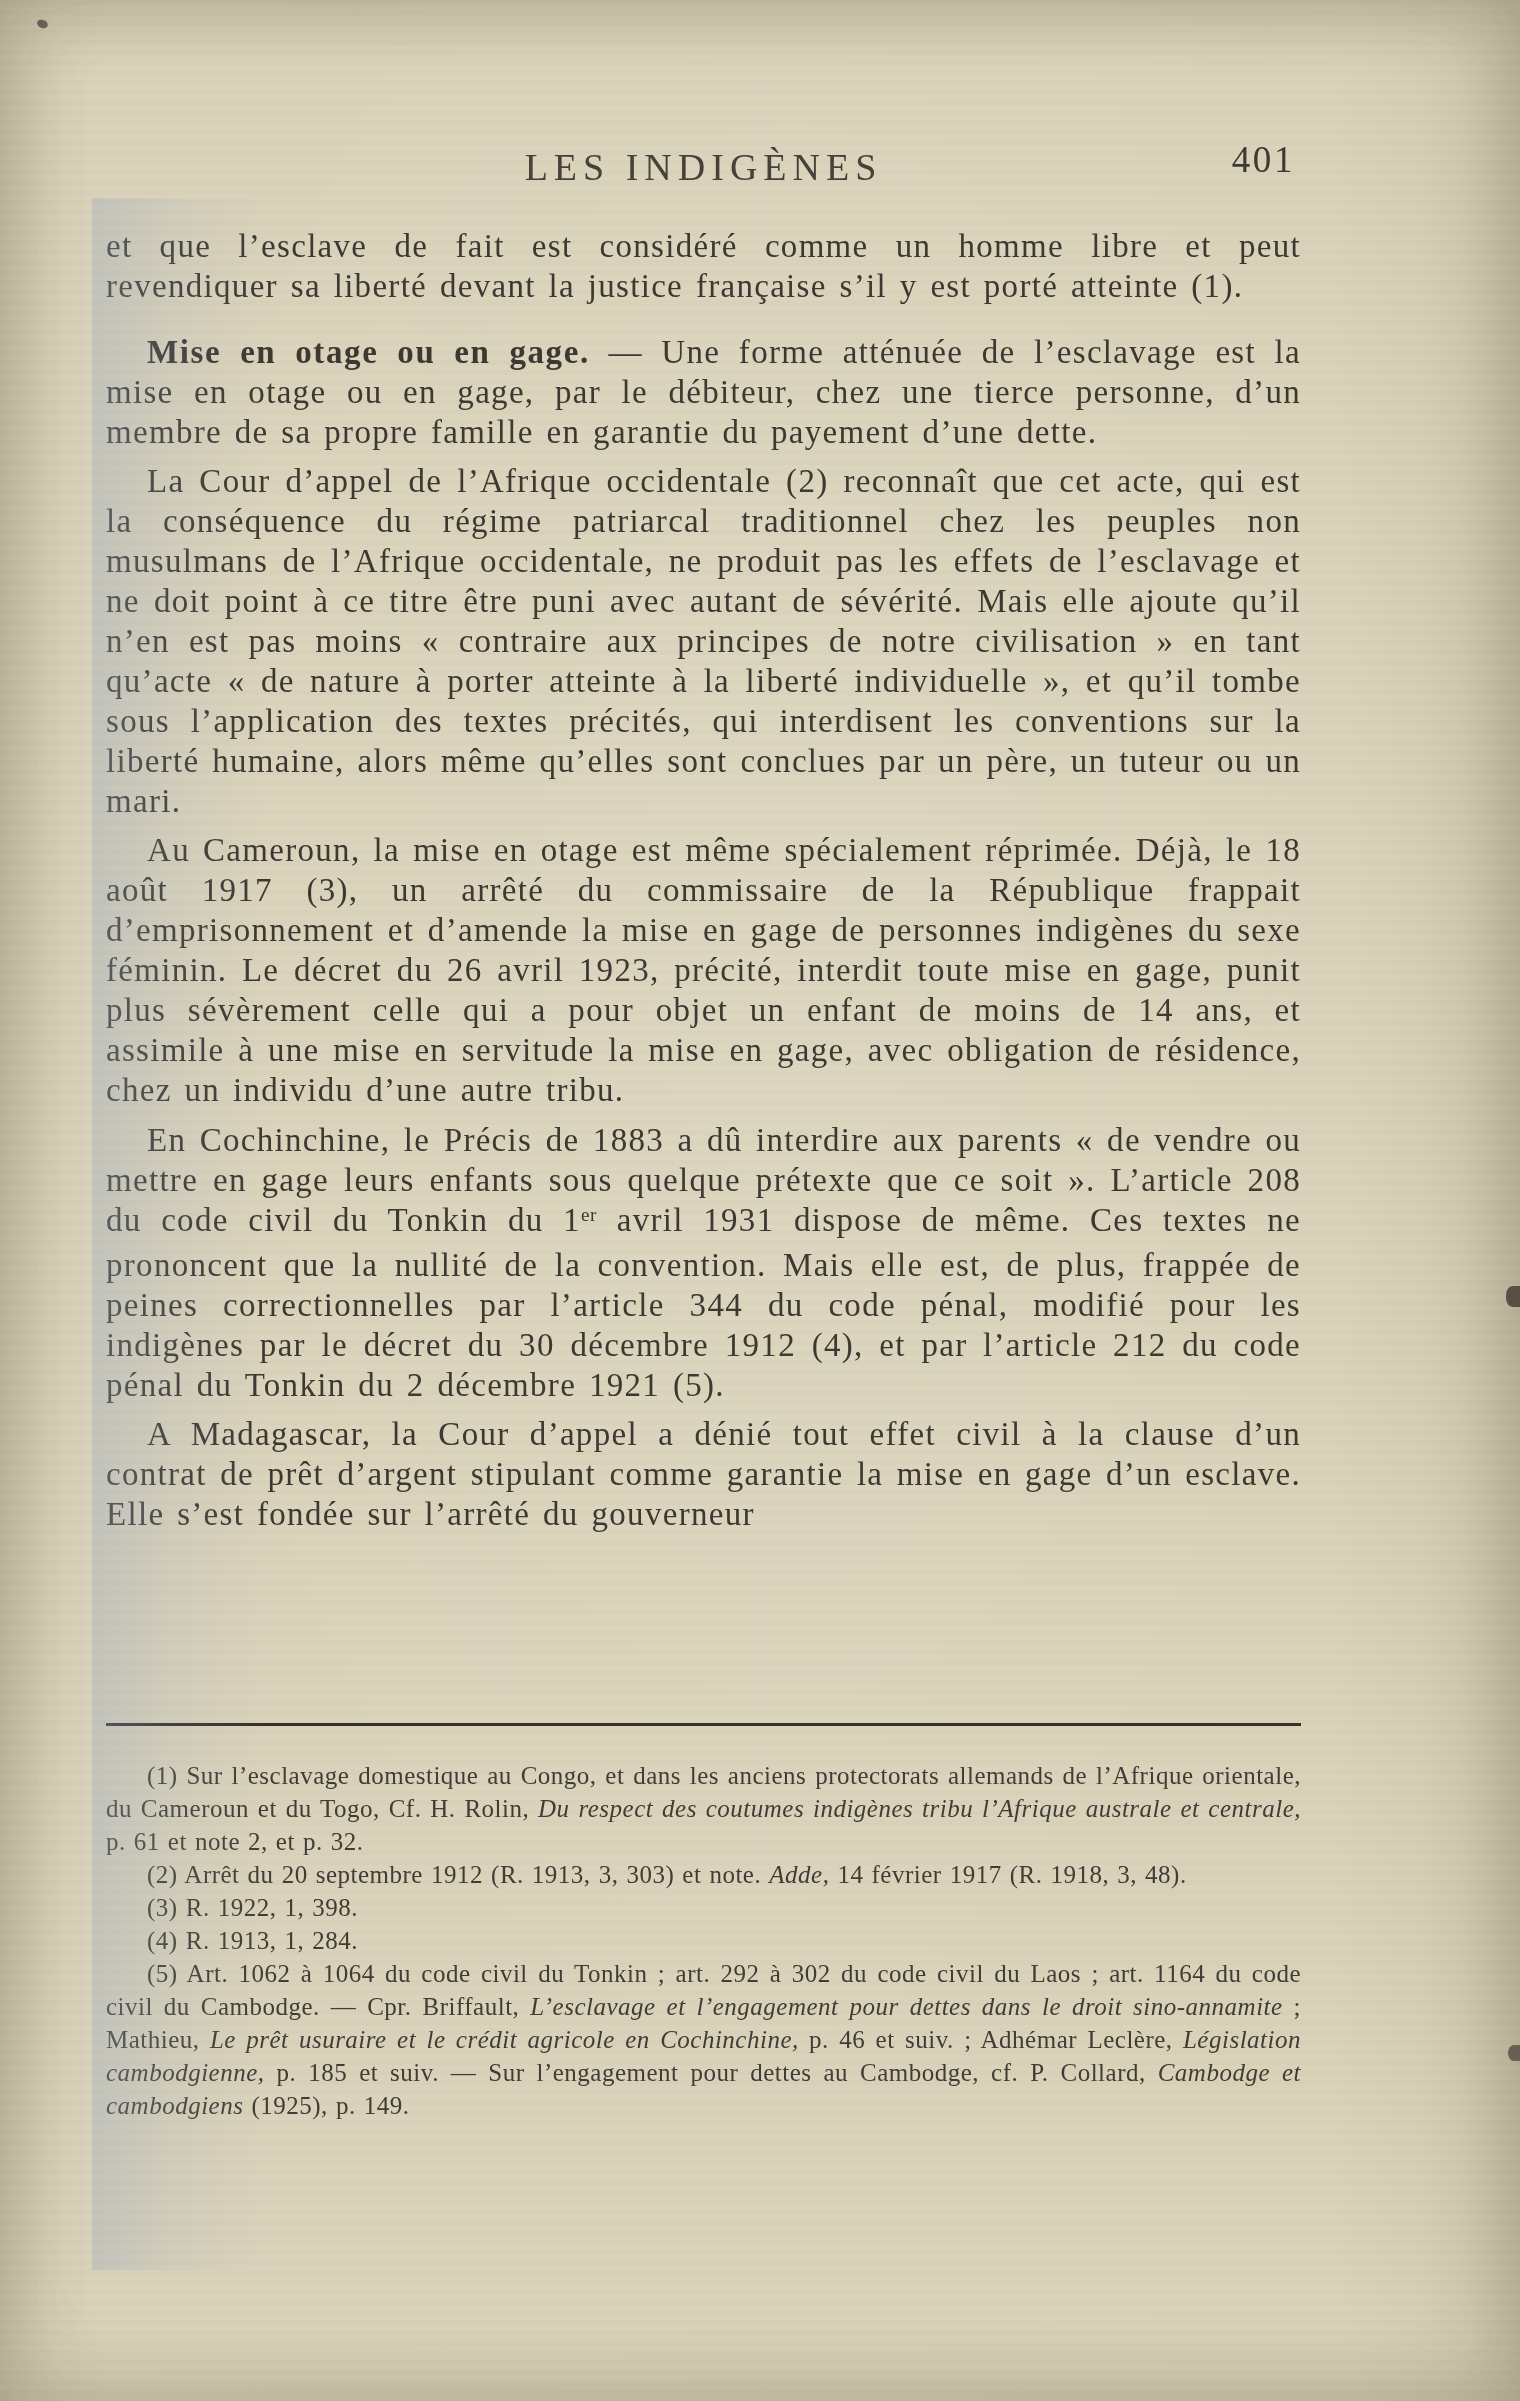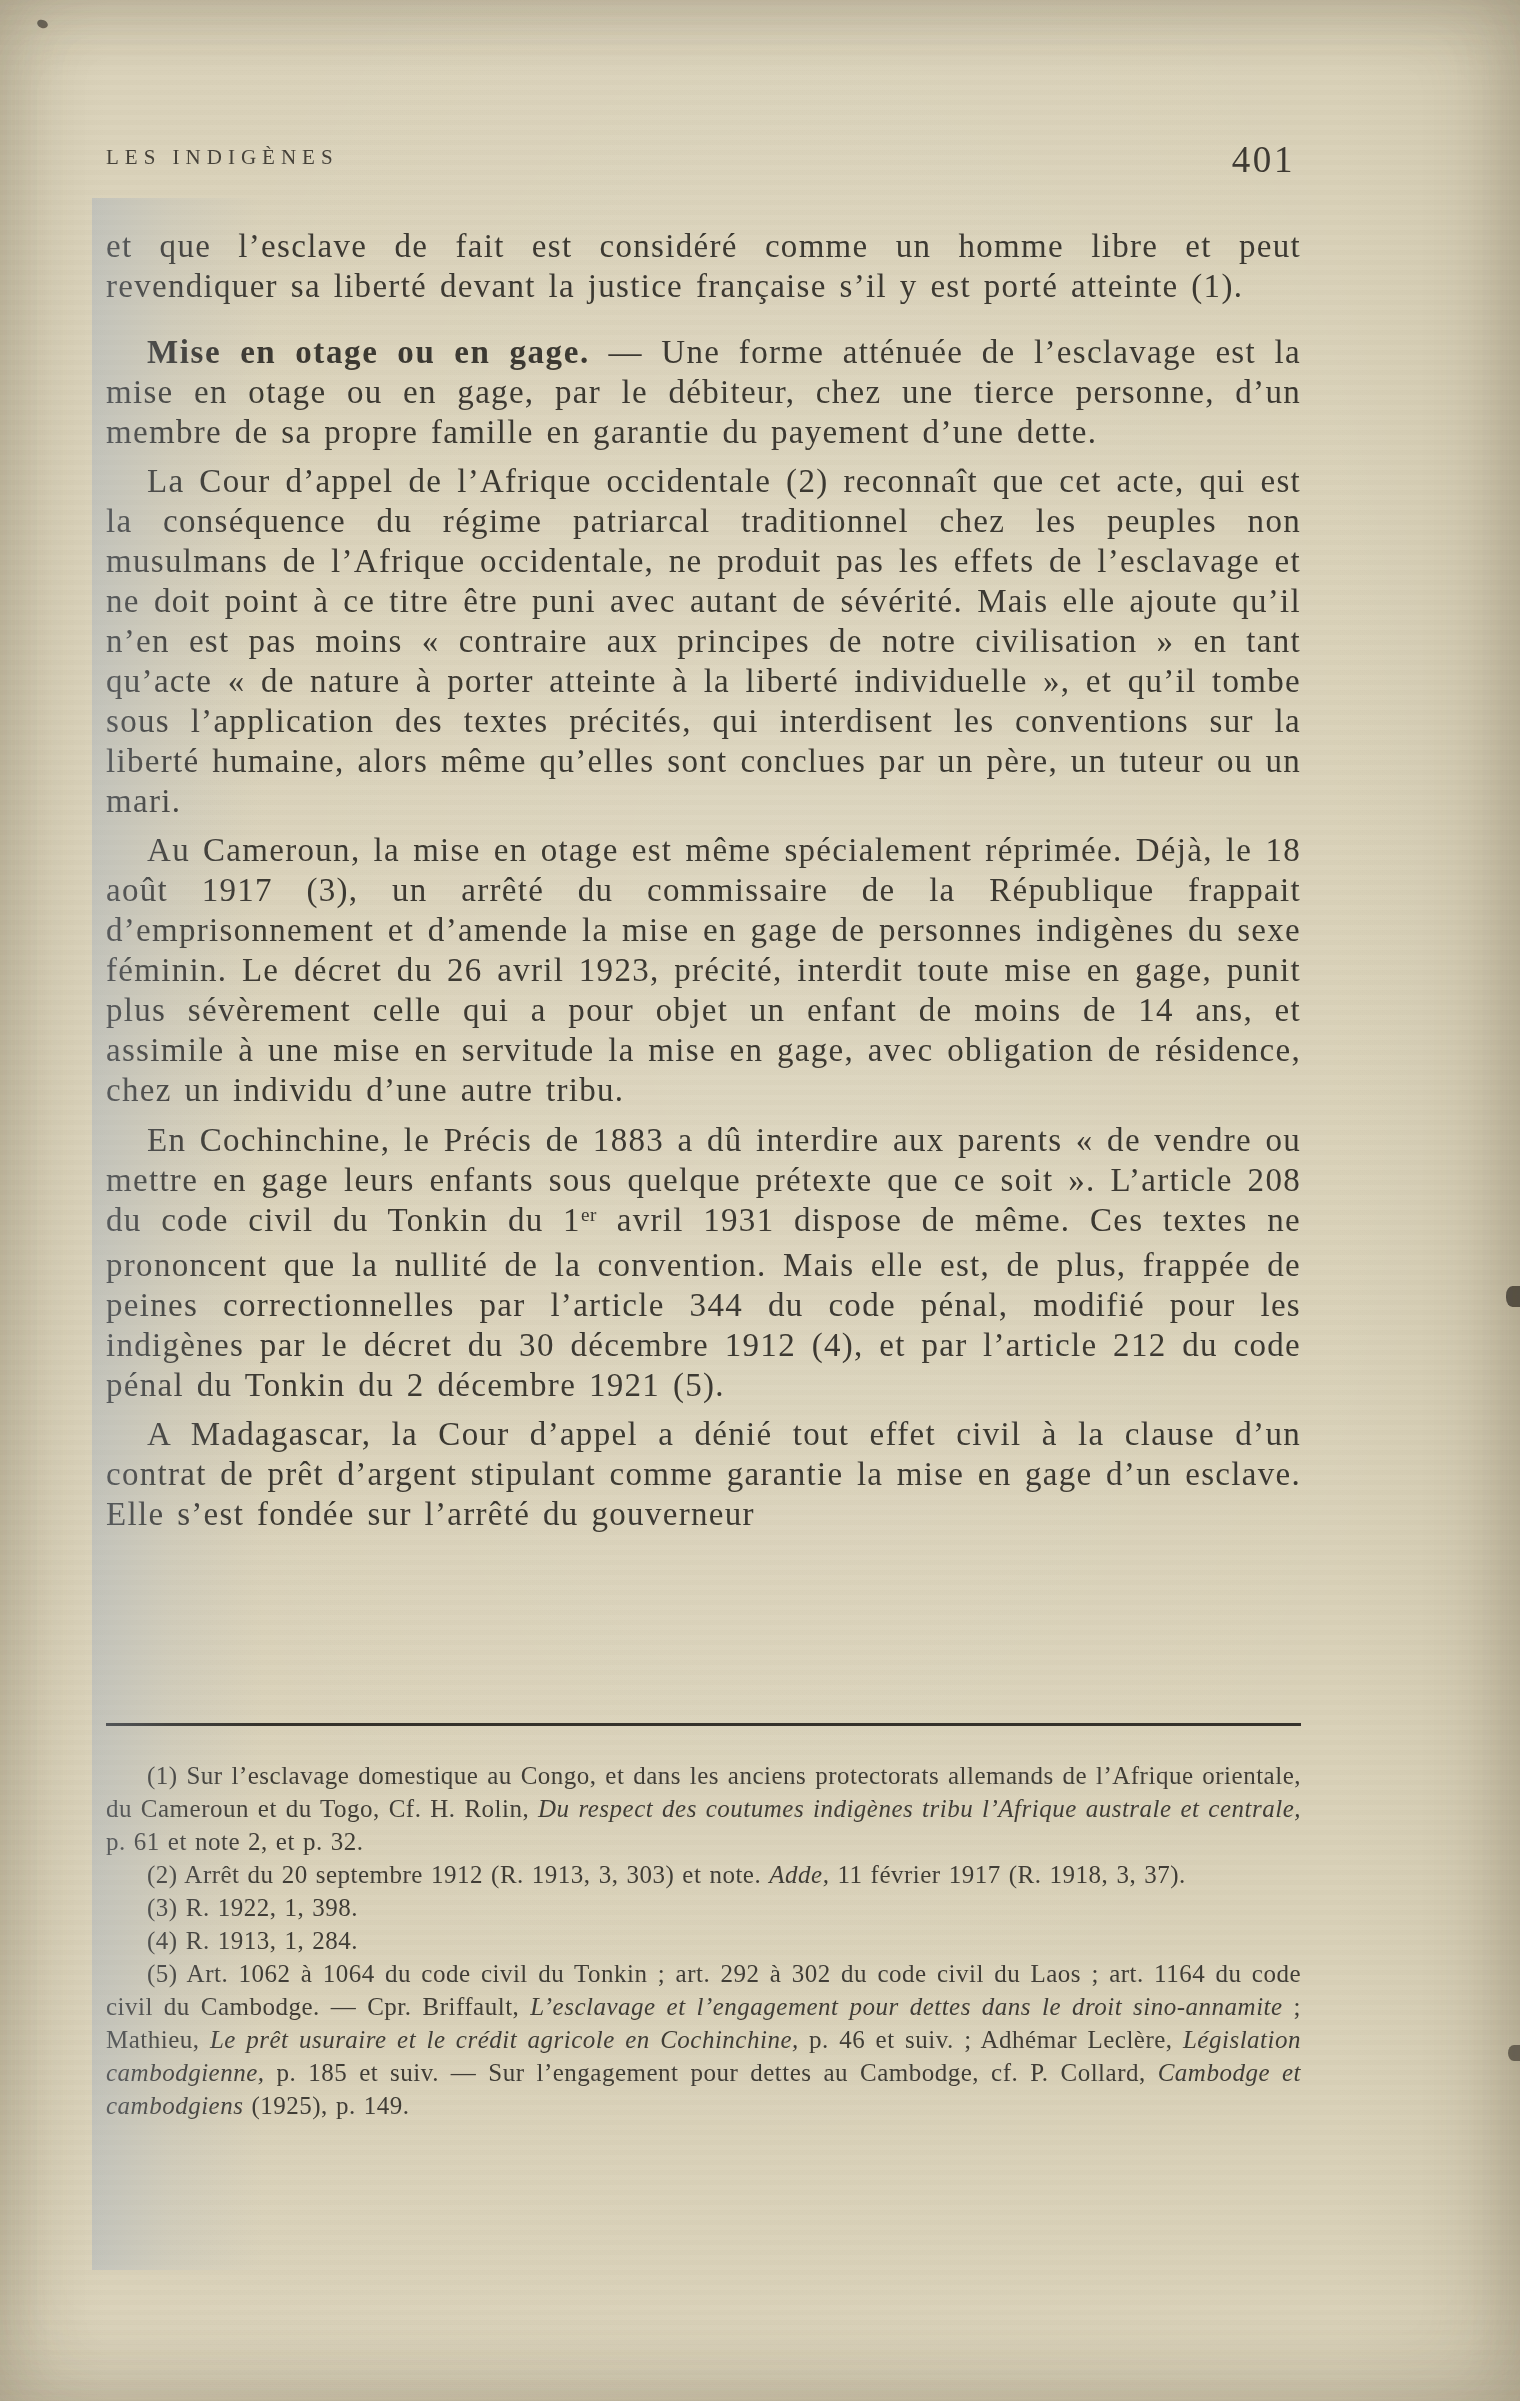--- a/index.html
+++ b/index.html
@@ -33,22 +33,22 @@
 
   
   .running-head {
     position: absolute;
     left: 106px;
     top: 145px;
     width: 1195px;
   }
   .head-title {
     display: block;
-    text-align: left;
-    font-size: 21px;
+    text-align: center;
+    font-size: 38px;
     letter-spacing: 6px;
     color: #46423a;
   }
   .page-number {
     position: absolute;
     right: 6px;
     top: -6.6px;
     font-size: 37px;
     letter-spacing: 2.6px;
     color: #3e3a33;
@@ -164,21 +164,21 @@
     <p class="para"><span>A Madagascar, la Cour d’appel a dénié tout effet civil à la clause d’un contrat de prêt d’argent stipulant comme garantie la mise en gage d’un esclave. Elle s’est fondée sur l’arrêté du gouverneur</span></p>
 
   </main>
 
   <div class="footnote-rule"></div>
 
   <section class="footnotes">
 
     <p class="fn"><span>(1) Sur l’esclavage domestique au Congo, et dans les anciens protectorats allemands de l’Afrique orientale, du Cameroun et du Togo, Cf. H. Rolin, </span><span class="it">Du respect des coutumes indigènes tribu l’Afrique australe et centrale,</span><span> p. 61 et note 2, et p. 32.</span></p>
 
-    <p class="fn"><span>(2) Arrêt du 20 septembre 1912 (R. 1913, 3, 303) et note. </span><span class="it">Adde,</span><span> 11 février 1917 (R. 1918, 3, 37).</span></p>
+    <p class="fn"><span>(2) Arrêt du 20 septembre 1912 (R. 1913, 3, 303) et note. </span><span class="it">Adde,</span><span> 14 février 1917 (R. 1918, 3, 48).</span></p>
 
     <p class="fn"><span>(3) R. 1922, 1, 398.</span></p>
 
     <p class="fn"><span>(4) R. 1913, 1, 284.</span></p>
 
     <p class="fn"><span>(5) Art. 1062 à 1064 du code civil du Tonkin ; art. 292 à 302 du code civil du Laos ; art. 1164 du code civil du Cambodge. — Cpr. Briffault, </span><span class="it">L’esclavage et l’engagement pour dettes dans le droit sino-annamite</span><span> ; Mathieu, </span><span class="it">Le prêt usuraire et le crédit agricole en Cochinchine,</span><span> p. 46 et suiv. ; Adhémar Leclère, </span><span class="it">Législation cambodgienne,</span><span> p. 185 et suiv. — Sur l’engagement pour dettes au Cambodge, cf. P. Collard, </span><span class="it">Cambodge et cambodgiens</span><span> (1925), p. 149.</span></p>
 
   </section>
 
   <div class="scan-fade"></div>

